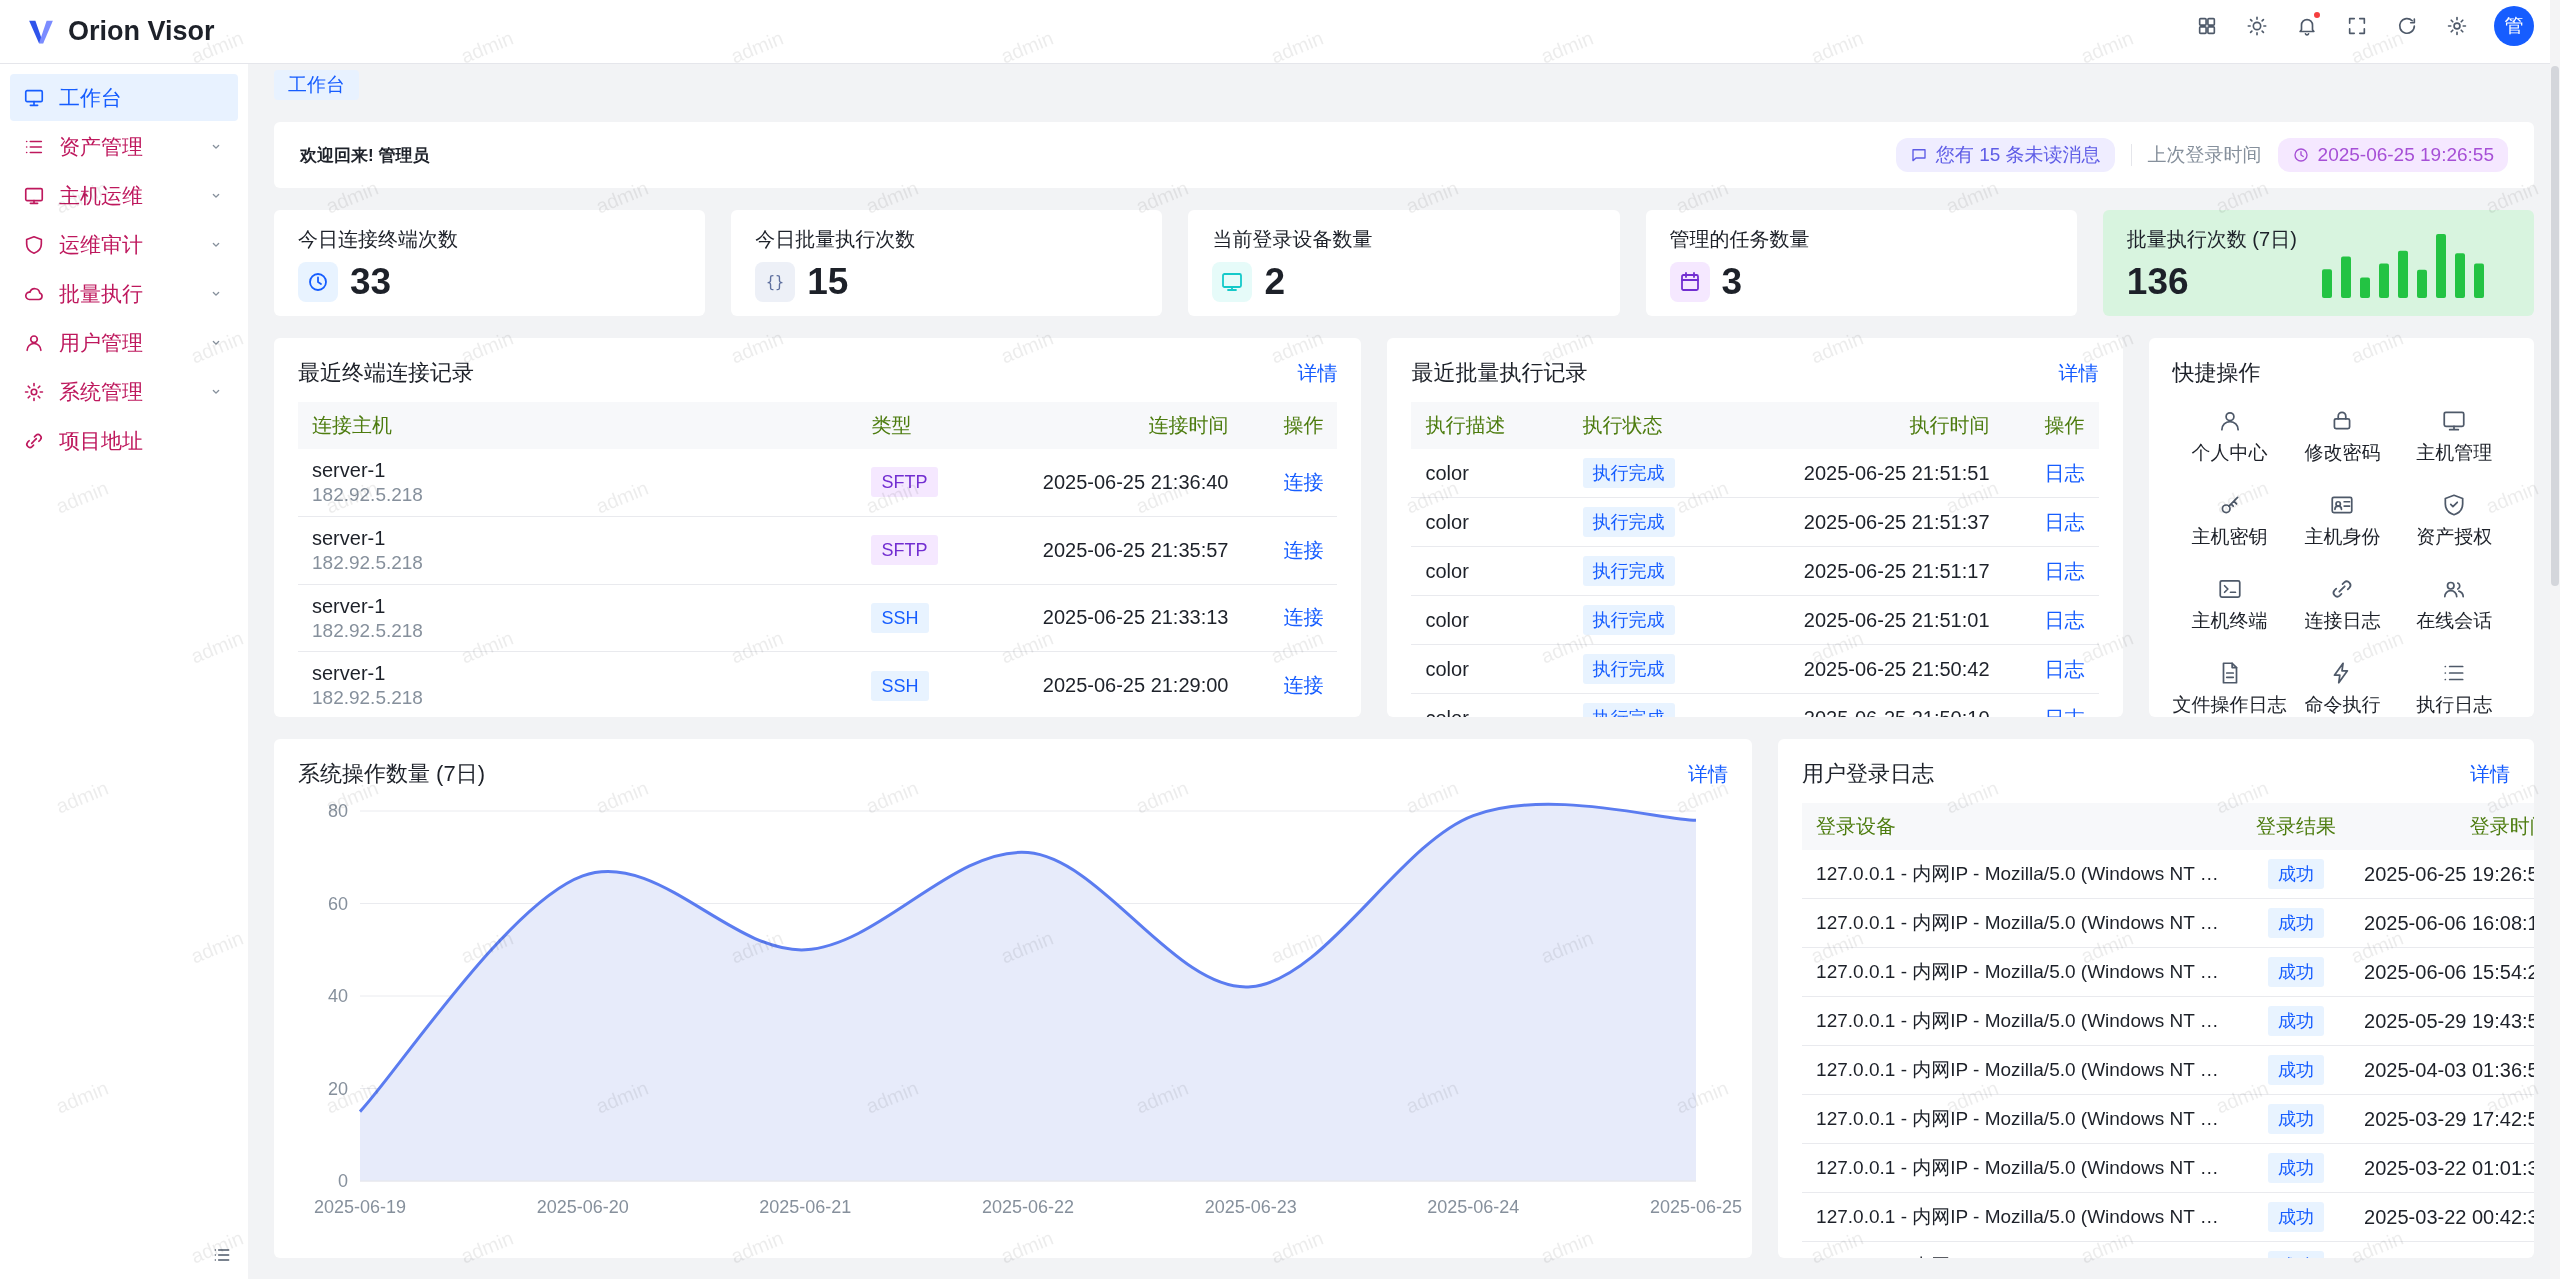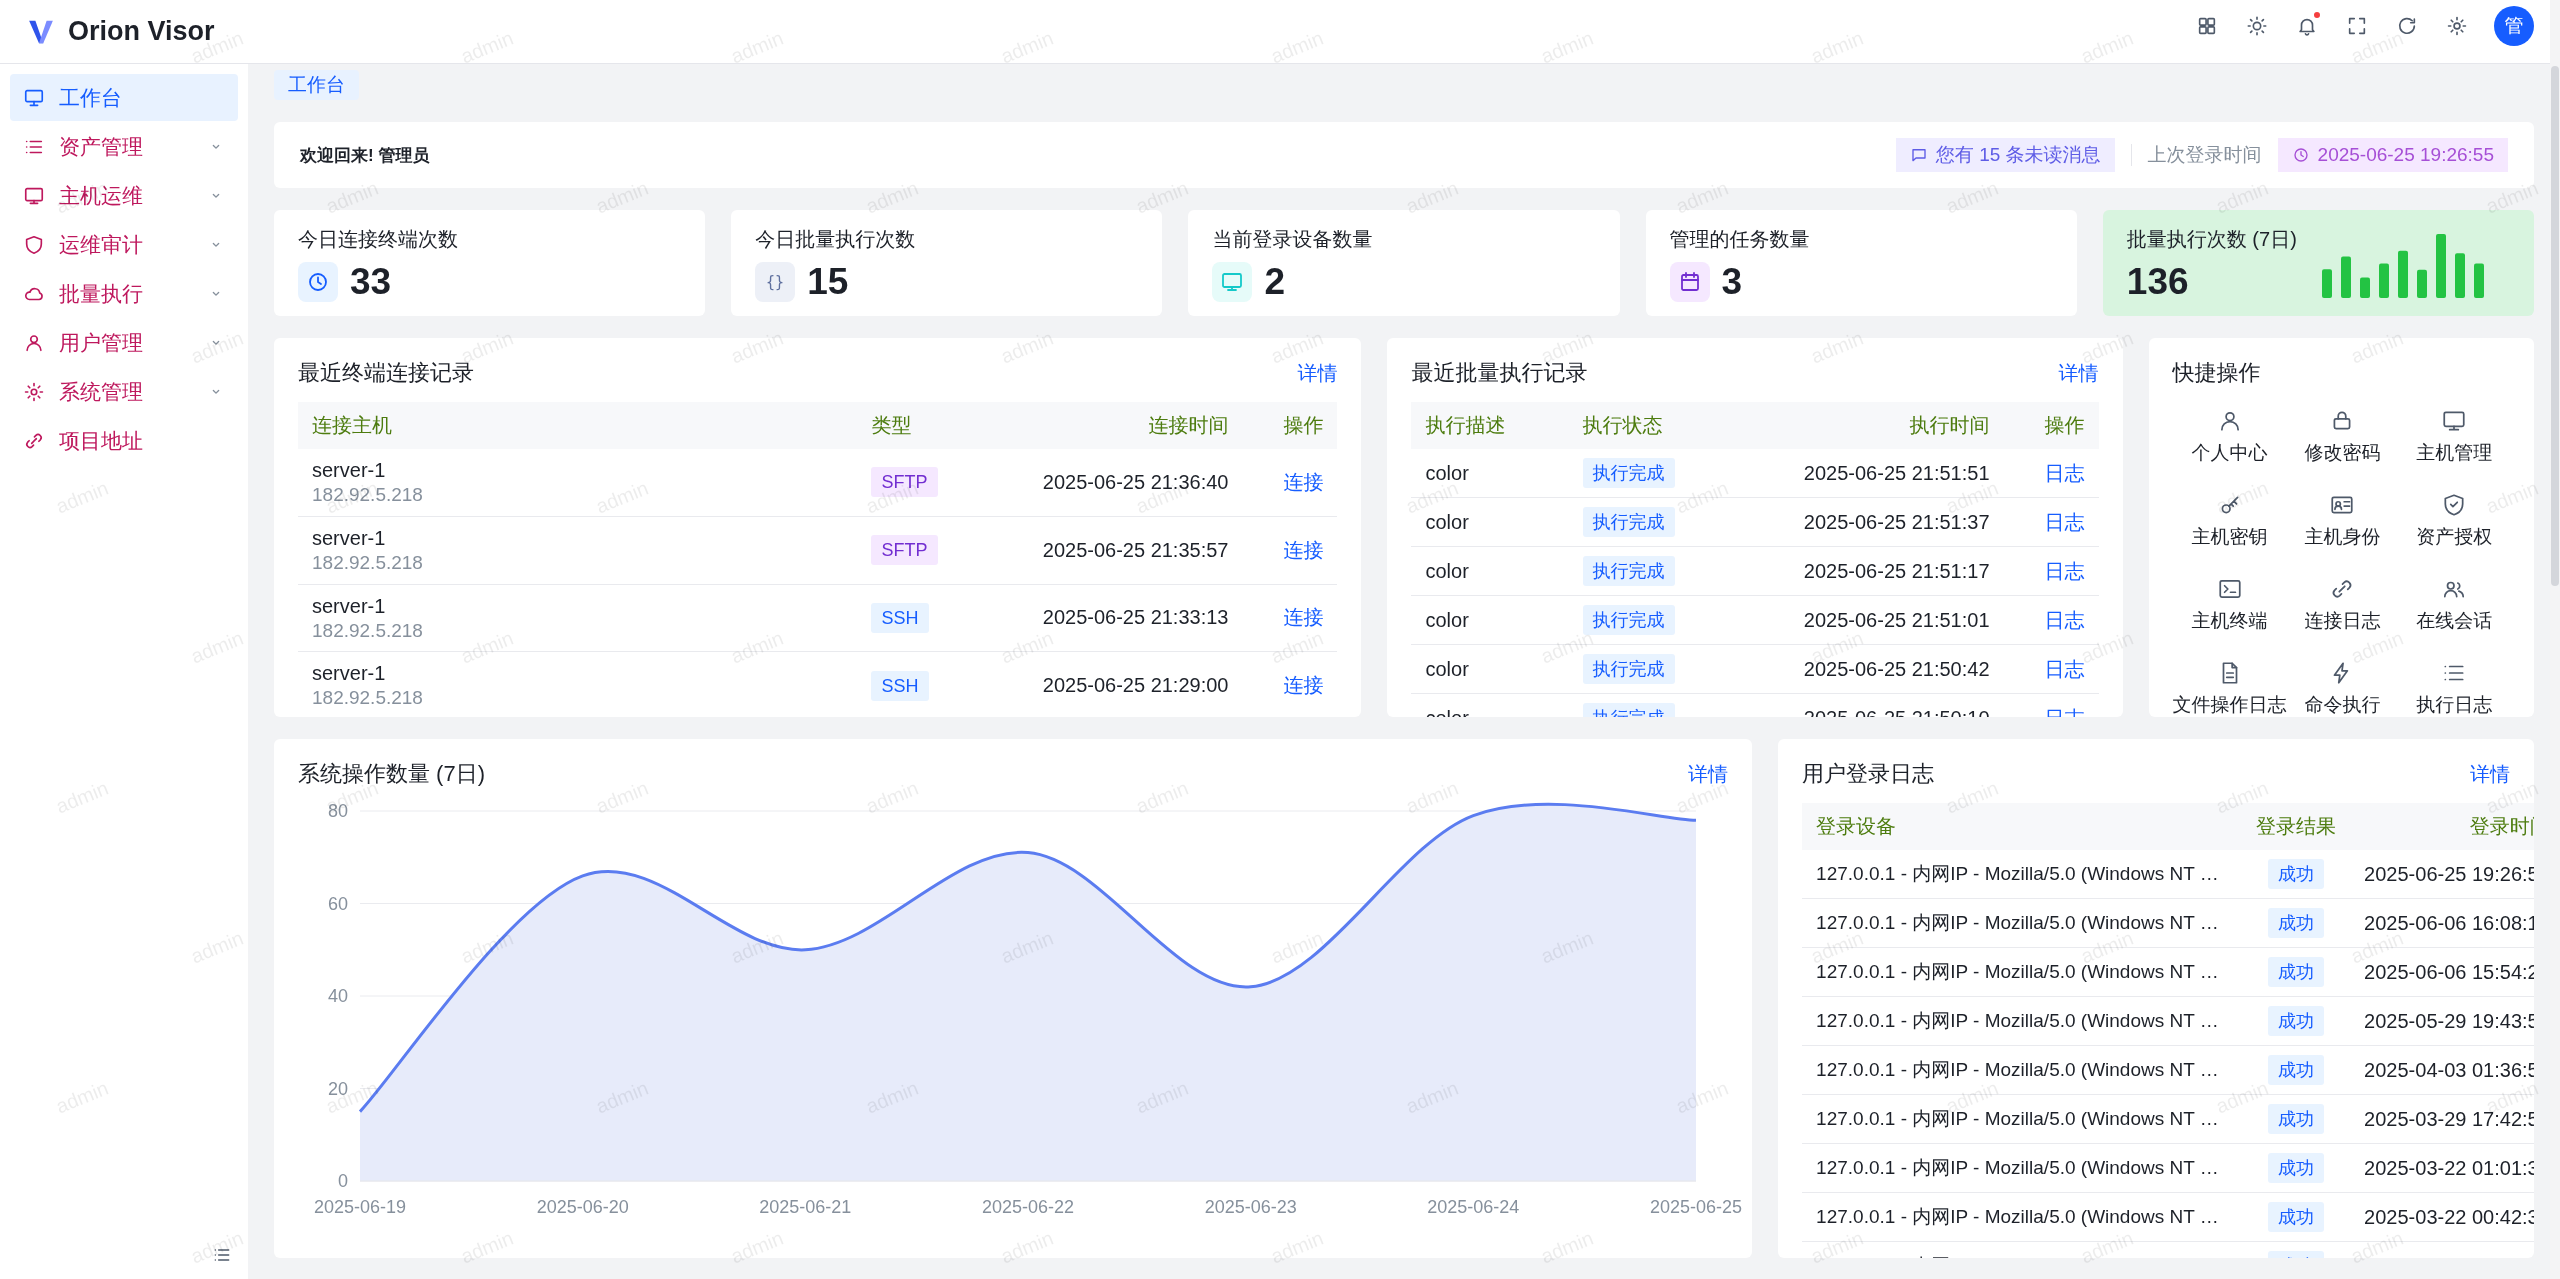--- a/index.html
+++ b/index.html
@@ -25,21 +25,21 @@
   .menu-item .chev{margin-left:auto;display:flex;color:#86909C}
   .collapse-btn{position:absolute;bottom:14px;right:16px;color:#4E5969;cursor:pointer;display:flex}
   .content{flex:1;padding:6px 26px 0;overflow:hidden;min-width:0}
 
   .crumb-chip{display:inline-flex;align-items:center;height:30px;padding:0 14px;background:#E8F2FF;color:#165DFF;font-size:19px;border-radius:4px;cursor:pointer}
 
   .card{background:#fff;border-radius:6px}
   .welcome-card{margin-top:22px;height:66px;display:flex;align-items:center;justify-content:space-between;padding:0 26px}
   .welcome-title{font-size:17px;font-weight:700}
   .welcome-right{display:flex;align-items:center;gap:16px;font-size:19px}
-  .chip{display:inline-flex;align-items:center;gap:8px;height:34px;padding:0 14px;border-radius:0}
+  .chip{display:inline-flex;align-items:center;gap:8px;height:34px;padding:0 14px;border-radius:12px}
   .chip-unread{background:#EFEDFF;color:#5E5CE6;cursor:pointer}
   .chip-time{background:#F5E8FF;color:#A64FD6}
   .divider-v{width:1px;height:22px;background:#E5E6EB}
   .last-login-label{color:#86909C}
 
   
   .stats-row{display:flex;gap:26px;margin-top:22px}
   .stat-card{flex:1;background:#fff;border-radius:6px;height:106px;padding:16px 24px;position:relative;overflow:hidden}
   .stat-label{font-size:20px;color:#1D2129}
   .stat-valrow{display:flex;align-items:center;gap:12px;margin-top:8px}

